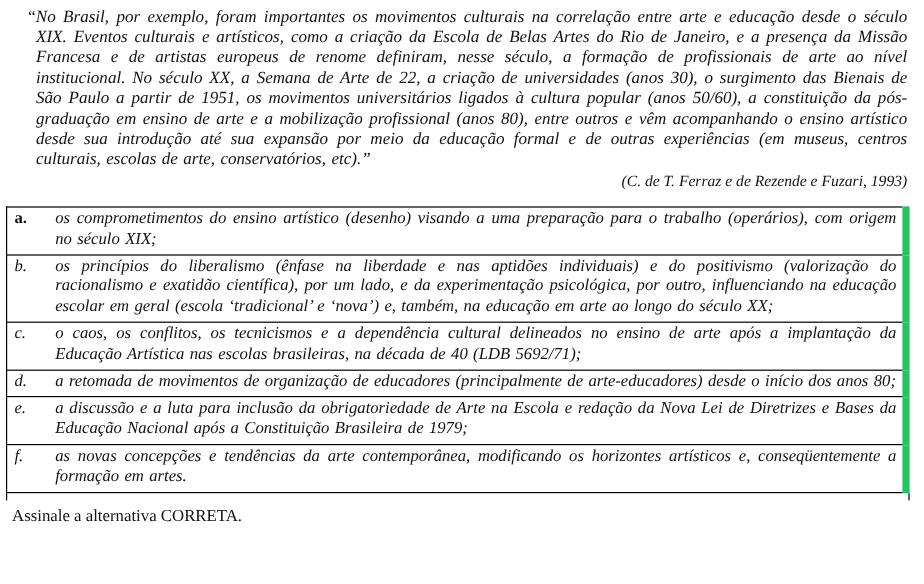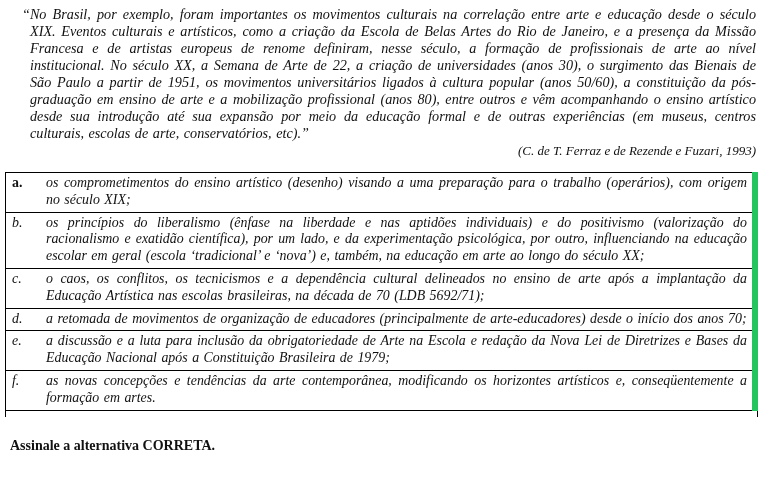--- a/index.html
+++ b/index.html
@@ -74,22 +74,22 @@
   }
   .table-stub {
     width: 753px;
     height: 6px;
     margin-left: 5px;
     box-sizing: border-box;
     border-left: 1px solid #000;
     border-right: 1px solid #000;
   }
   .footer {
-    margin: 20px 12px 0 10px;
-    font-weight: bold;
+    margin: 5px 12px 0 10px;
+    font-weight: normal;
     font-size: 14px;
     line-height: 17px;
   }
 </style>
 </head>
 <body>
 
 <div class="page">
 
   <p class="quote">“No Brasil, por exemplo, foram importantes os movimentos culturais na correlação entre arte e educação desde o século XIX. Eventos culturais e artísticos, como a criação da Escola de Belas Artes do Rio de Janeiro, e a presença da Missão Francesa e de artistas europeus de renome definiram, nesse século, a formação de profissionais de arte ao nível institucional. No século XX, a Semana de Arte de 22, a criação de universidades (anos 30), o surgimento das Bienais de São Paulo a partir de 1951, os movimentos universitários ligados à cultura popular (anos 50/60), a constituição da pós-graduação em ensino de arte e a mobilização profissional (anos 80), entre outros e vêm acompanhando o ensino artístico desde sua introdução até sua expansão por meio da educação formal e de outras experiências (em museus, centros culturais, escolas de arte, conservatórios, etc).”</p>
@@ -102,25 +102,25 @@
       <tr>
         <td class="opt-label">a.</td>
         <td class="opt-text">os comprometimentos do ensino artístico (desenho) visando a uma preparação para o trabalho (operários), com origem no século XIX;</td>
       </tr>
       <tr>
         <td class="opt-label">b.</td>
         <td class="opt-text">os princípios do liberalismo (ênfase na liberdade e nas aptidões individuais) e do positivismo (valorização do racionalismo e exatidão científica), por um lado, e da experimentação psicológica, por outro, influenciando na educação escolar em geral (escola ‘tradicional’ e ‘nova’) e, também, na educação em arte ao longo do século XX;</td>
       </tr>
       <tr>
         <td class="opt-label">c.</td>
-        <td class="opt-text">o caos, os conflitos, os tecnicismos e a dependência cultural delineados no ensino de arte após a implantação da Educação Artística nas escolas brasileiras, na década de 70 (LDB 5692/71);</td>
+        <td class="opt-text">o caos, os conflitos, os tecnicismos e a dependência cultural delineados no ensino de arte após a implantação da Educação Artística nas escolas brasileiras, na década de 40 (LDB 5692/71);</td>
       </tr>
       <tr>
         <td class="opt-label">d.</td>
-        <td class="opt-text">a retomada de movimentos de organização de educadores (principalmente de arte-educadores) desde o início dos anos 70;</td>
+        <td class="opt-text">a retomada de movimentos de organização de educadores (principalmente de arte-educadores) desde o início dos anos 80;</td>
       </tr>
       <tr>
         <td class="opt-label">e.</td>
         <td class="opt-text">a discussão e a luta para inclusão da obrigatoriedade de Arte na Escola e redação da Nova Lei de Diretrizes e Bases da Educação Nacional após a Constituição Brasileira de 1979;</td>
       </tr>
       <tr>
         <td class="opt-label">f.</td>
         <td class="opt-text">as novas concepções e tendências da arte contemporânea, modificando os horizontes artísticos e, conseqüentemente a formação em artes.</td>
       </tr>
     </tbody>

